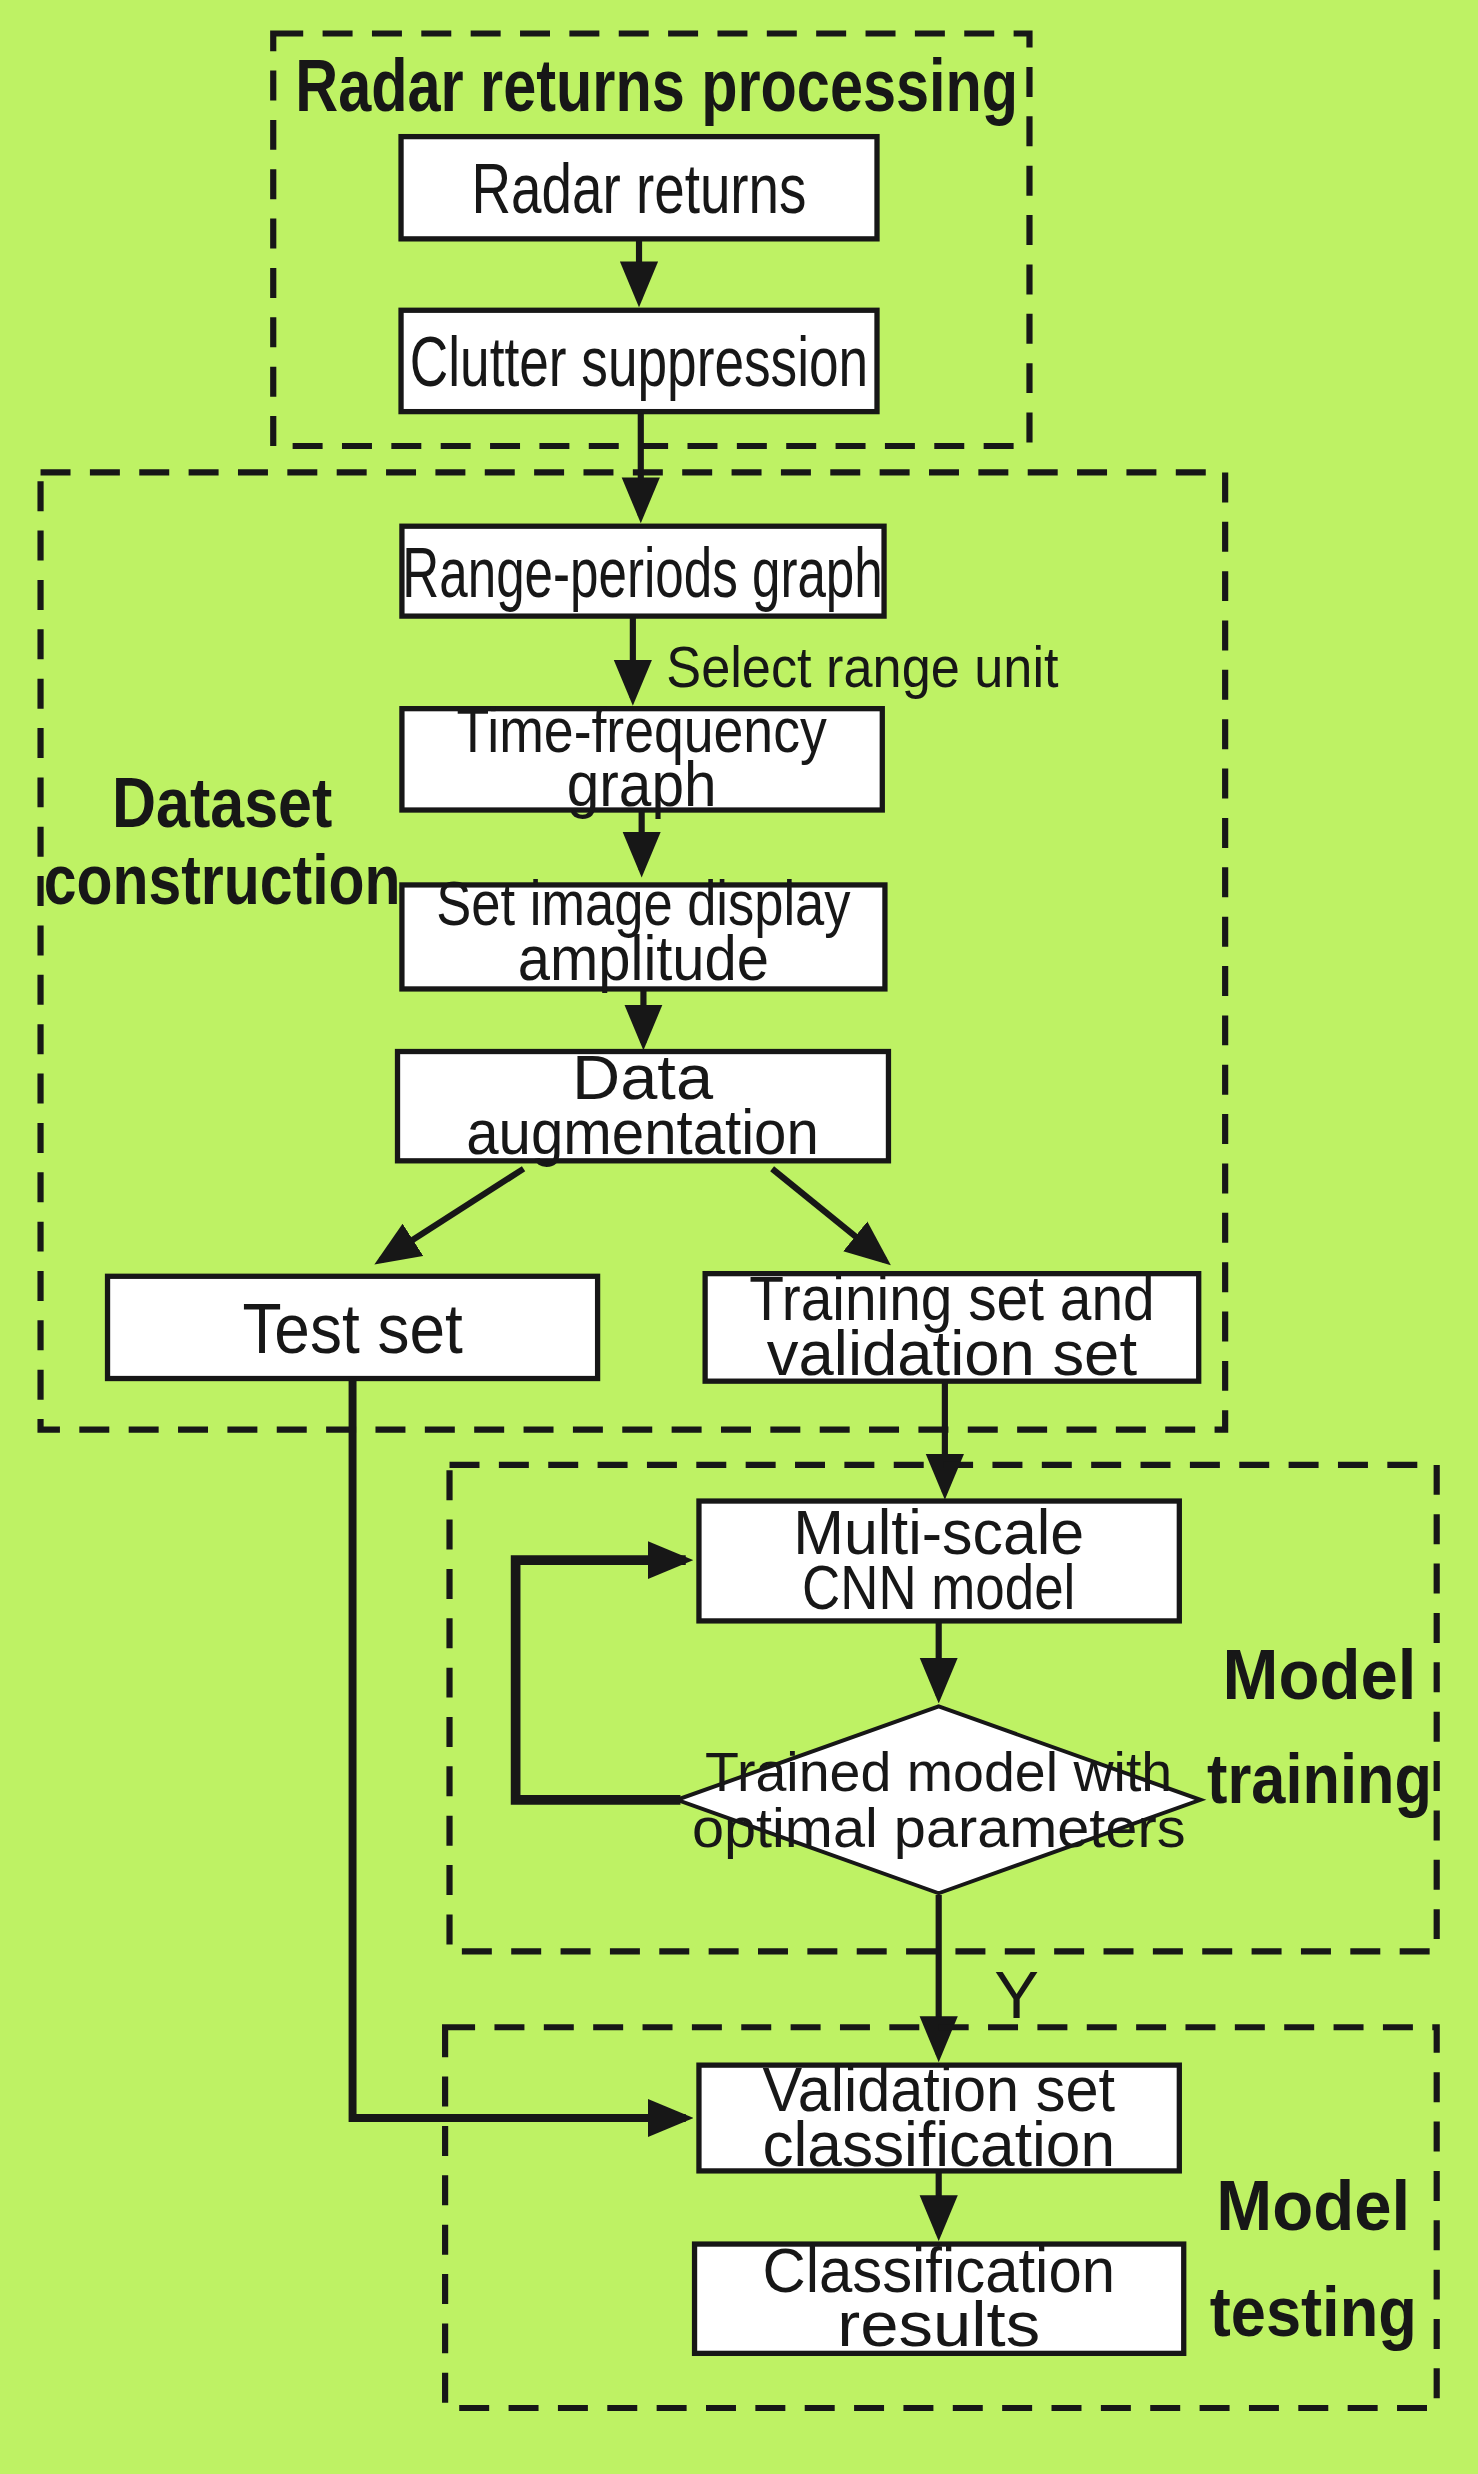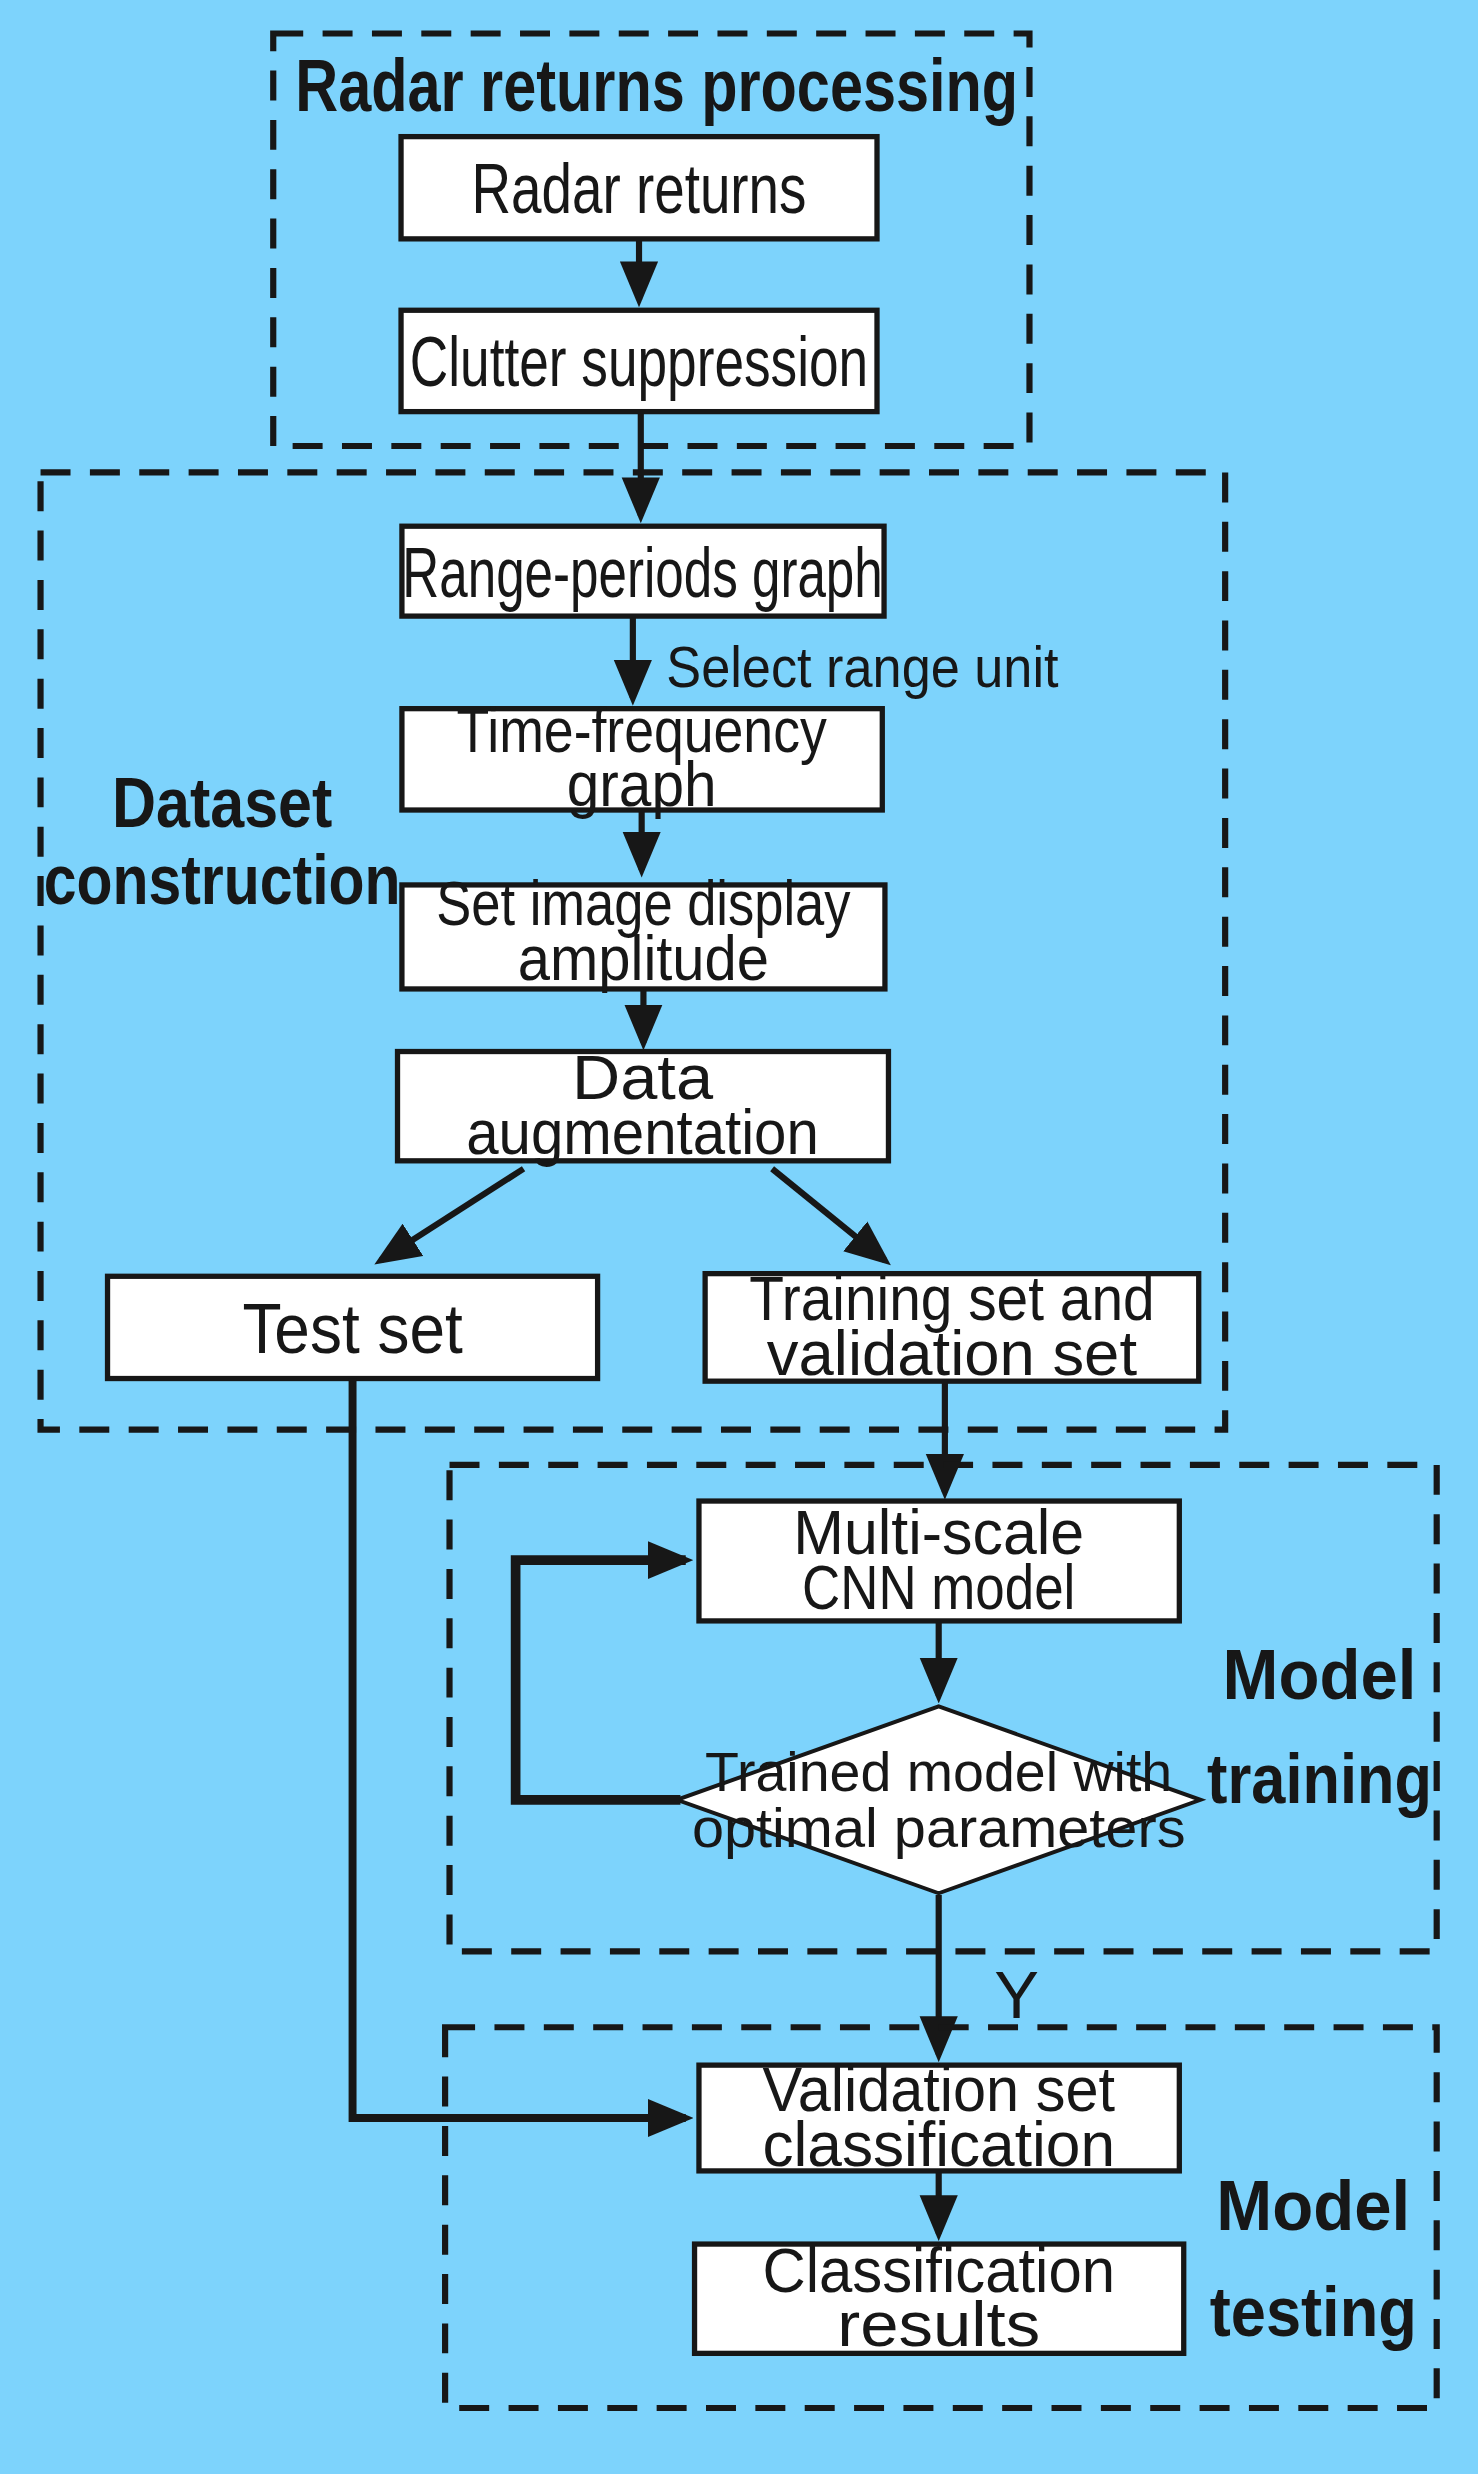--- a/index.html
+++ b/index.html
@@ -1,16 +1,16 @@
 <!DOCTYPE html>
 <html style="font-size:14px"><head>
 <meta charset="utf-8">
 <style>
   html,body{margin:0;padding:0;background:#ffffff;}
-  #stage{position:relative;width:1479px;height:2475px;background:#7dd3fc;overflow:hidden;}
+  #stage{position:relative;width:1479px;height:2475px;background:#bef264;overflow:hidden;}
   svg{display:block;}
   text{font-family:"Liberation Sans","DejaVu Sans",sans-serif;fill:#171717;}
   .node-label{font-size:80px;text-anchor:middle;}
   .node-label-2{font-size:72px;text-anchor:middle;}
   .diamond-label{font-size:62px;text-anchor:middle;}
   .section-title{font-size:84px;font-weight:bold;text-anchor:middle;}
   .side-title{font-size:80px;font-weight:bold;text-anchor:middle;}
   .edge-label{font-size:66px;text-anchor:start;}
   .yes-label{font-size:76px;text-anchor:start;}
   .box{fill:#ffffff;stroke:#171717;stroke-width:6;}

